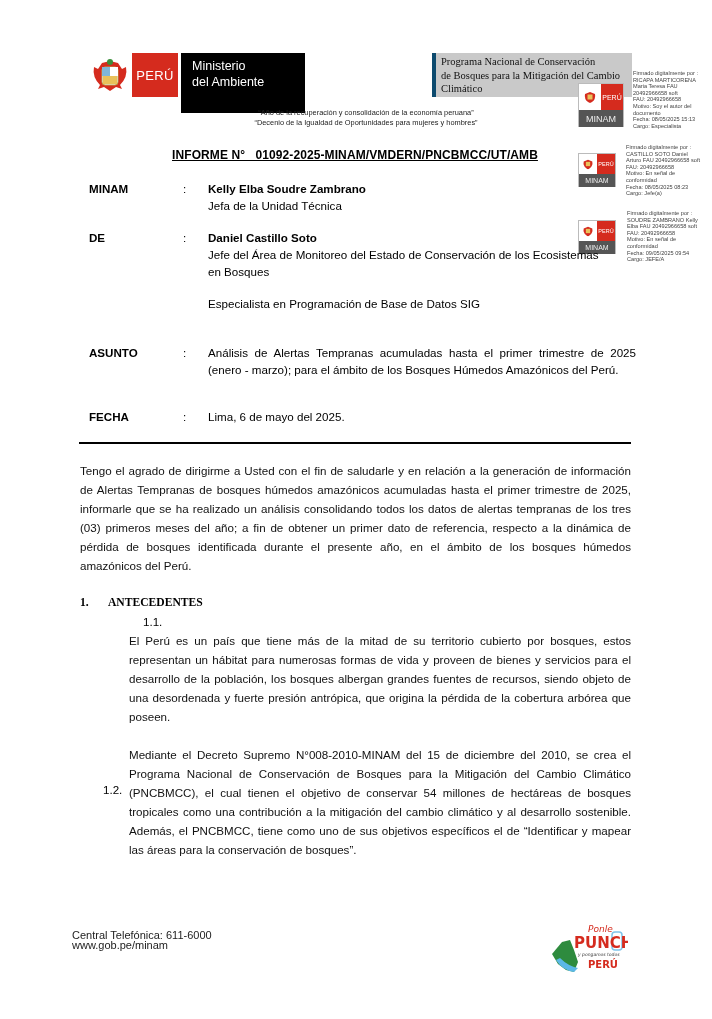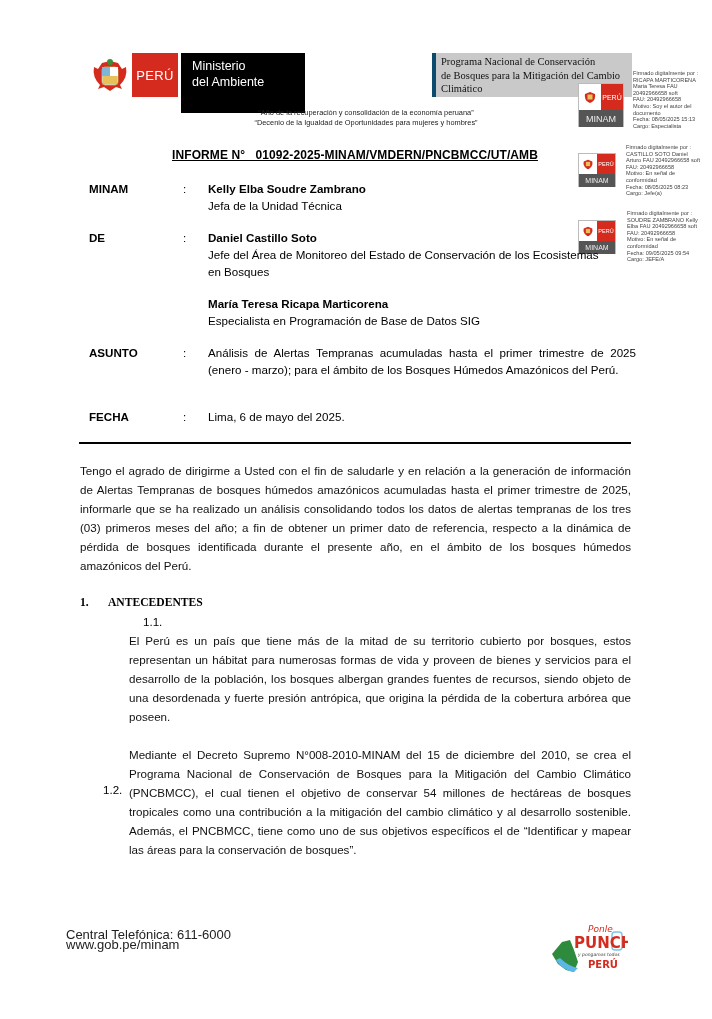--- a/index.html
+++ b/index.html
@@ -39,21 +39,21 @@
   .b { font-weight: bold; }
   .just { text-align: justify; }
 
   .rule { position: absolute; left: 79px; top: 442px; width: 552px; height: 2px; background: #000; }
 
   .para { position: absolute; font-size: 11.6px; line-height: 19px; text-align: justify; color: #111; }
   .sec { position: absolute; left: 80px; top: 596px; font-size: 11.6px; font-weight: bold; font-family: Liberation Serif, serif; }
   .sec .num { display:inline-block; width: 28px; }
   .subnum { position: absolute; font-size: 11.6px; line-height: 19px; }
 
-  .footer { position: absolute; left: 66px; top: 930px; font-size: 13px; line-height: 10px; color: #222; }
+  .footer { position: absolute; left: 72px; top: 930px; font-size: 11px; line-height: 10px; color: #222; }
   .punche { position: absolute; left: 548px; top: 920px; width: 80px; height: 60px; }
 </style>
 </head>
 <body>
 
 <div class="hdr">
   <div class="coat">
     <svg width="44" height="44" viewBox="0 0 44 44">
       <path d="M6 14 Q4 24 12 32 L10 36 L16 34 L22 38 L28 34 L34 36 L32 32 Q40 24 38 14 L34 16 L30 10 L22 8 L14 10 L10 16 Z" fill="#d52b1e"></path>
       <rect x="14" y="14" width="16" height="18" rx="3" fill="#fff" stroke="#b8a24a" stroke-width="1"></rect>
@@ -161,21 +161,20 @@
   </div>
 </div>
 
 <div class="meta" style="top:229px;">
   <div class="lbl">DE</div>
   <div class="col">:</div>
   <div class="val" style="width:400px;">
     <div class="b">Daniel Castillo Soto</div>
     <div>Jefe del Área de Monitoreo del Estado de Conservación de los Ecosistemas en Bosques</div>
     <div style="height:15px;"></div>
-    <div class="b">María Teresa Ricapa Marticorena</div>
     <div>Especialista en Programación de Base de Datos SIG</div>
   </div>
 </div>
 
 <div class="meta" style="top:344px;">
   <div class="lbl">ASUNTO</div>
   <div class="col">:</div>
   <div class="val just" style="width:428px;">Análisis de Alertas Tempranas acumuladas hasta el primer trimestre de 2025 (enero - marzo); para el ámbito de los Bosques Húmedos Amazónicos del Perú.</div>
 </div>
 

